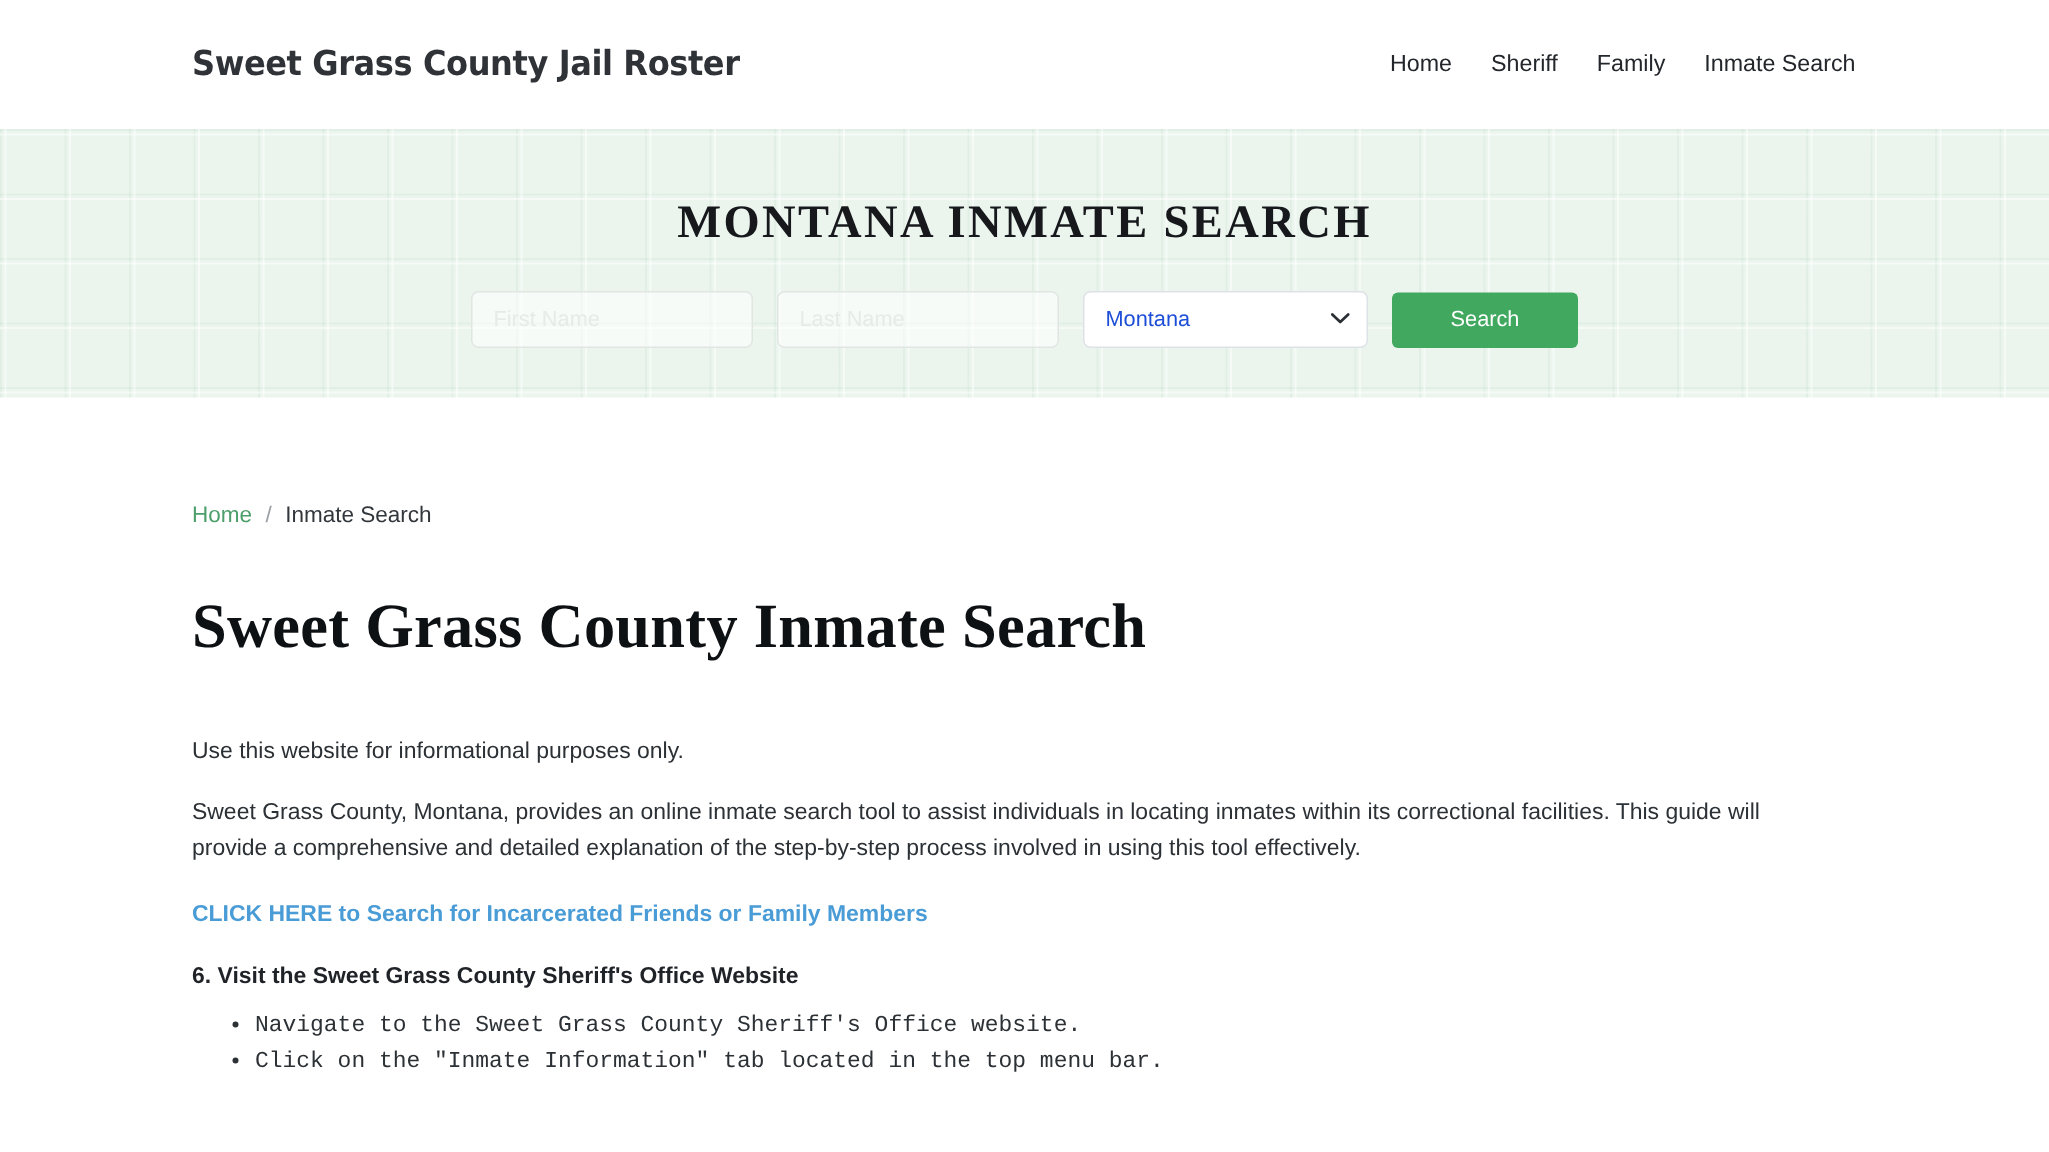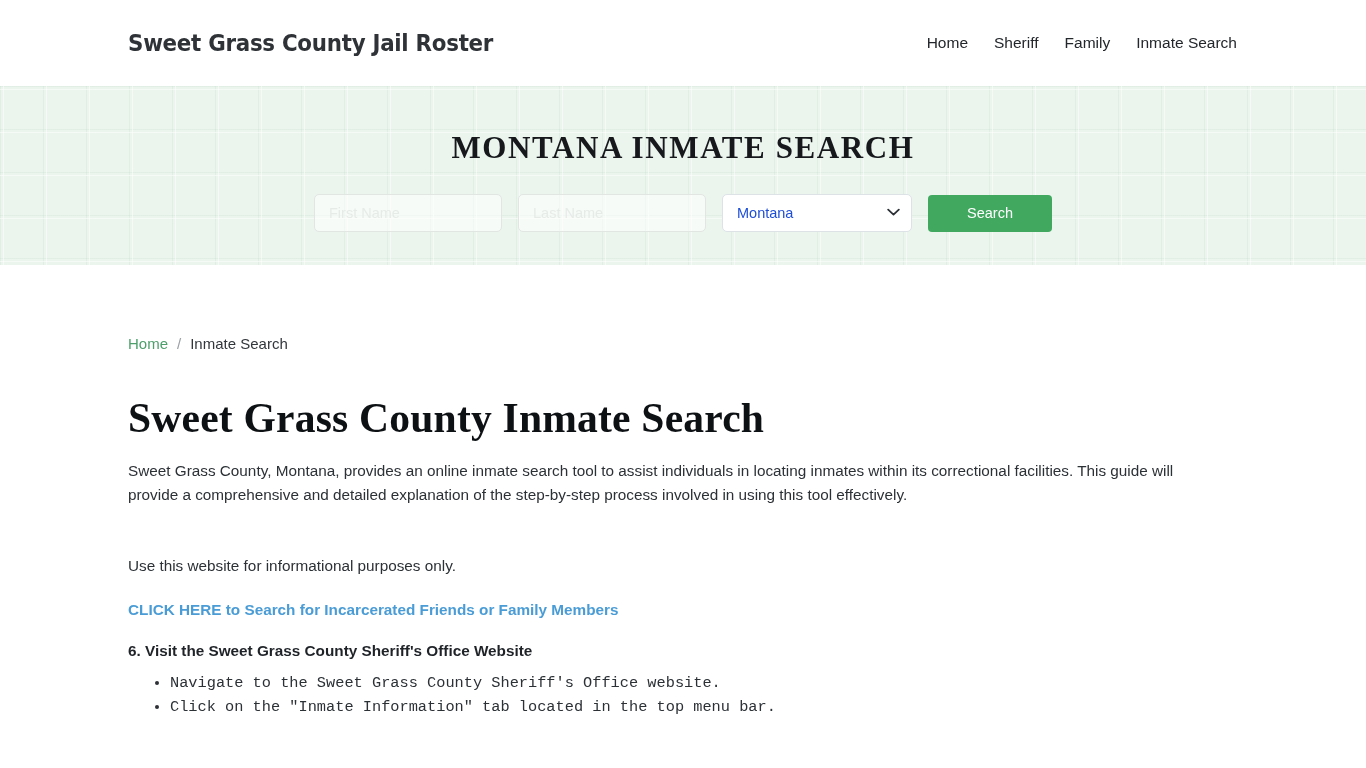--- a/index.html
+++ b/index.html
@@ -229,23 +229,23 @@
 <main class="content">
 
   <div class="breadcrumb">
     <a class="breadcrumb-link" href="#">Home</a>
     <span class="breadcrumb-sep">/</span>
     <span class="breadcrumb-current">Inmate Search</span>
   </div>
 
   <h2 class="page-title">Sweet Grass County Inmate Search</h2>
 
+  <p class="body-text p-lead">Use this website for informational purposes only.</p>
+
   <p class="body-text p-main">Sweet Grass County, Montana, provides an online inmate search tool to assist individuals in locating inmates within its correctional facilities. This guide will provide a comprehensive and detailed explanation of the step-by-step process involved in using this tool effectively.</p>
-
-  <p class="body-text p-lead">Use this website for informational purposes only.</p>
 
   <a class="cta-link" href="#">CLICK HERE to Search for Incarcerated Friends or Family Members</a>
 
   <p class="step-heading">6. Visit the Sweet Grass County Sheriff's Office Website</p>
   <ul class="step-list">
     <li>Navigate to the Sweet Grass County Sheriff's Office website.</li>
     <li>Click on the "Inmate Information" tab located in the top menu bar.</li>
   </ul>
 
   

